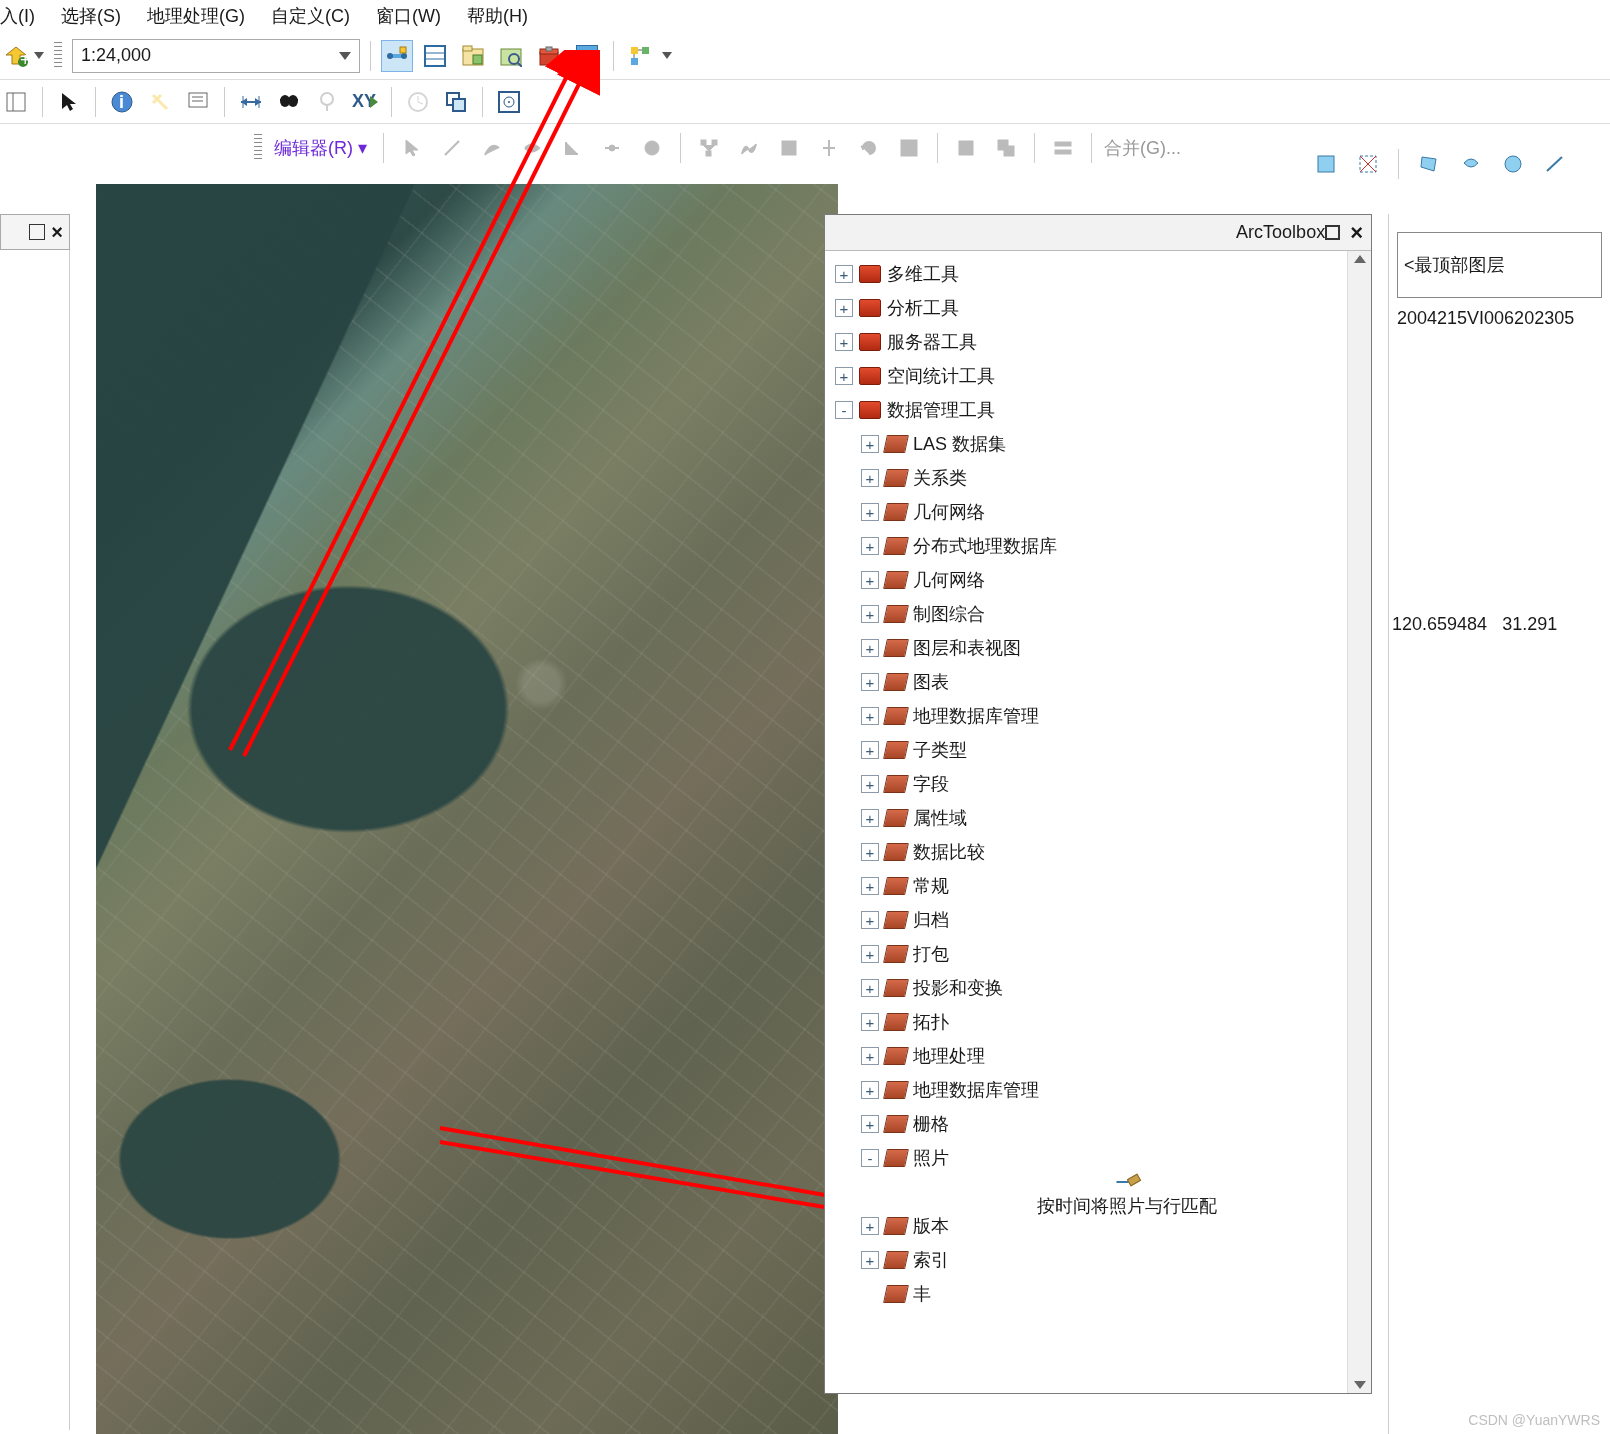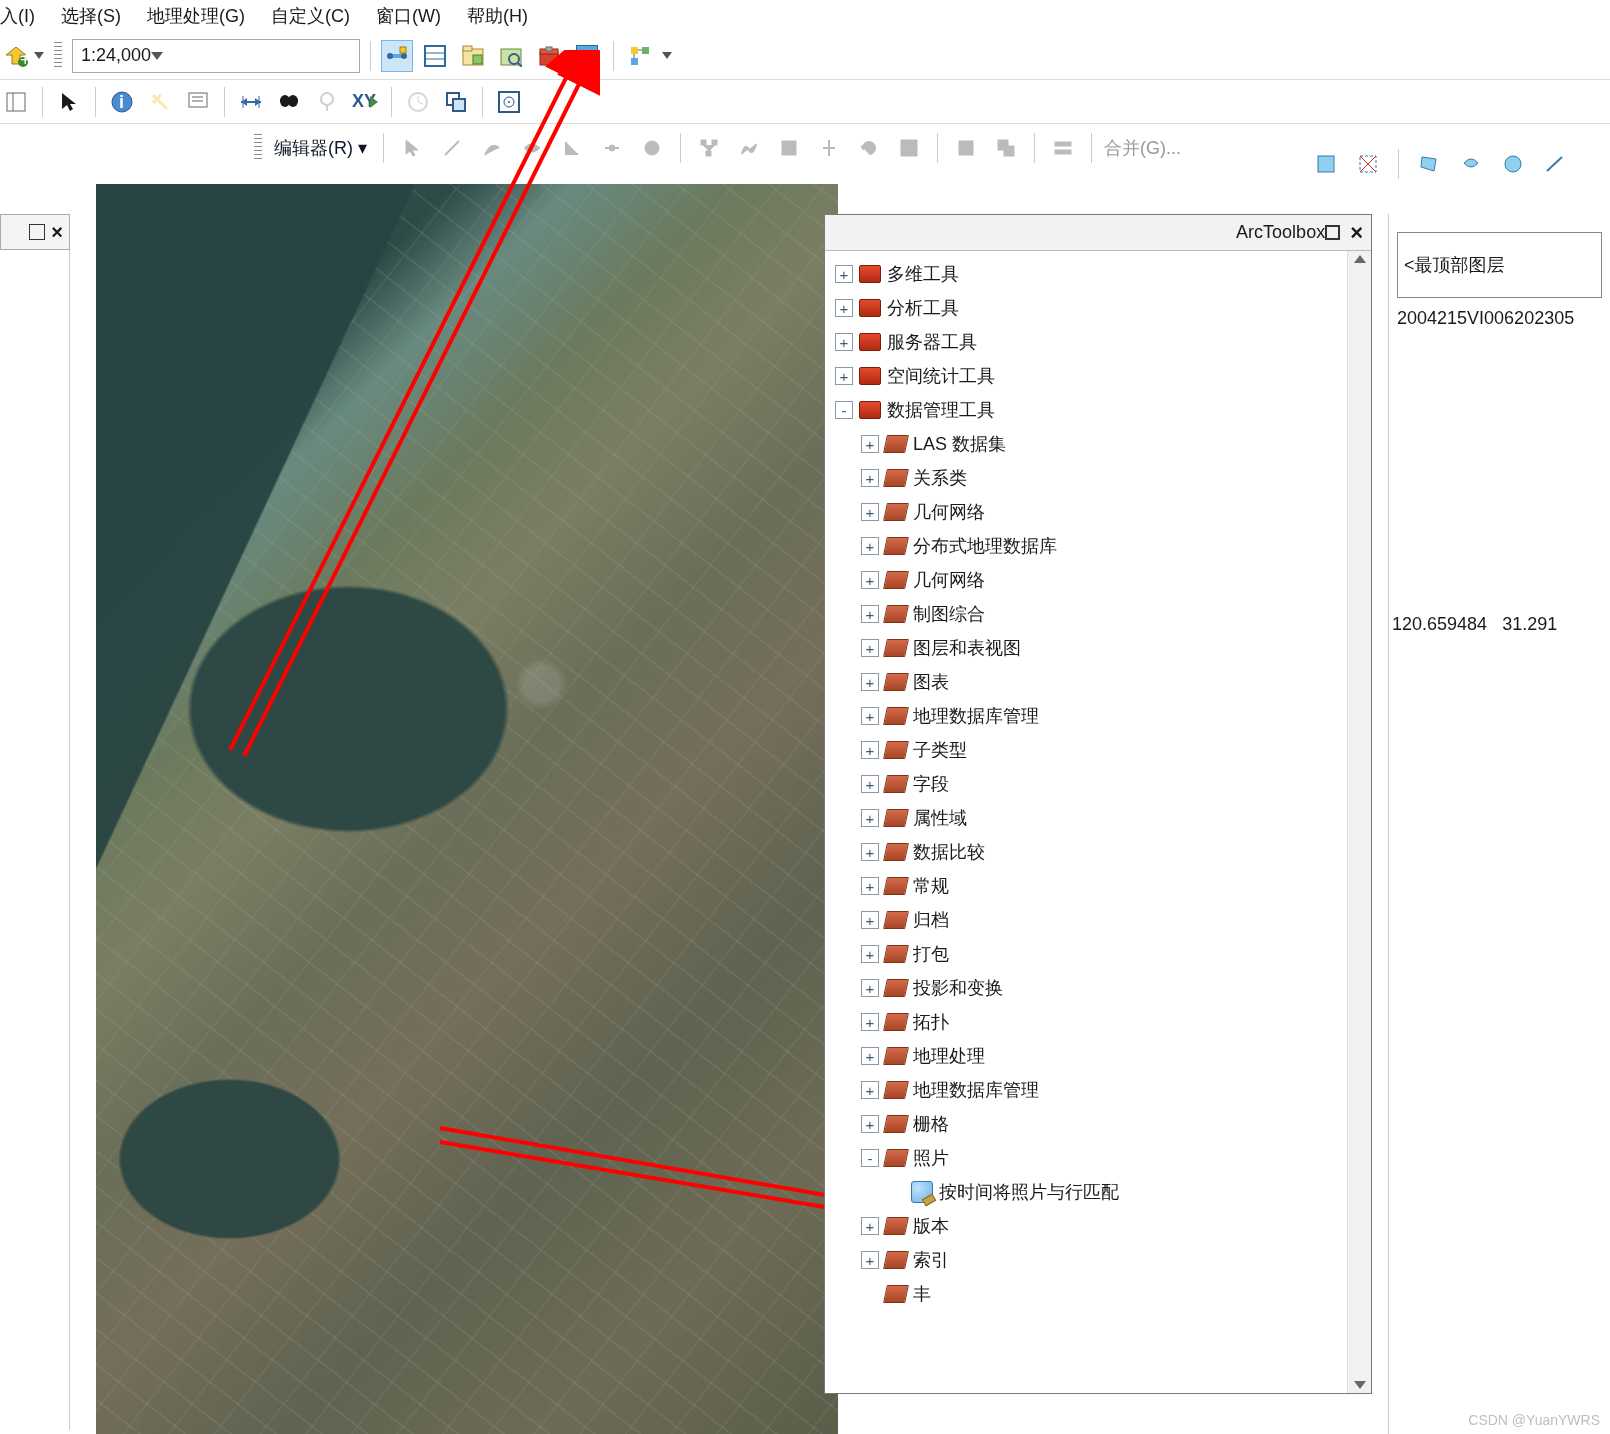--- a/index.html
+++ b/index.html
@@ -2,26 +2,26 @@
 <html><head>
 <meta charset="utf-8">
 <style>
 *{box-sizing:border-box;margin:0;padding:0;font-family:"Microsoft YaHei",Arial,sans-serif;font-size:18px;color:#1a1a1a}
 body{background:#fff;width:1610px;height:1434px;overflow:hidden;position:relative}
 .menubar{display:flex;gap:26px;padding:4px 0 10px 0;height:36px}
 .menubar span{white-space:nowrap}
 .toolbar1{display:flex;align-items:center;height:44px;gap:6px;border-bottom:1px solid #ddd;padding-bottom:4px}
 .tbtn{width:32px;height:32px;display:flex;align-items:center;justify-content:center;border:1px solid transparent;background:#fff}
 .tbtn.sel{border-color:#7eb4ea;background:#cde6f7}
-.combo{width:288px;height:34px;border:1px solid #a9a9a9;display:flex;align-items:center;padding:0 8px;justify-content:flex-start;background:#fff}
+.combo{width:288px;height:34px;border:1px solid #a9a9a9;display:flex;align-items:center;padding:0 8px;justify-content:space-between;background:#fff}
 .combo .arr{border-left:6px solid transparent;border-right:6px solid transparent;border-top:8px solid #555}
 .toolbar2{display:flex;align-items:center;height:44px;gap:6px;border-bottom:1px solid #ddd;padding:2px 0}
 .toolbar3{display:flex;align-items:center;height:48px;gap:8px;padding:4px 0 4px 250px;color:#999}
 .toolbar3 .tbtn svg *{stroke:#bbb;fill:#bbb}
-.editlbl{color:#0f172a;padding-right:4px}
+.editlbl{color:#6d28d9;padding-right:4px}
 .left-pane{position:absolute;left:0;top:214px;width:70px;height:36px;background:#f4f4f4;border:1px solid #aaa;display:flex;align-items:center;justify-content:flex-end;gap:6px;padding-right:6px}
 .left-pane .sq{width:16px;height:16px;border:1px solid #333}
 .left-pane .x{font-size:20px;font-weight:bold}
 .left-body{position:absolute;left:0;top:250px;width:70px;height:1180px;border-right:1px solid #ccc;background:#fff}
 .map{position:absolute;left:96px;top:184px;width:742px;height:1250px;background:linear-gradient(135deg,#3a5f5a 0%,#2d4a47 18%,#688a7f 24%,#6b7a5e 32%,#7a7e63 40%,#6a6e58 50%,#746e5a 60%,#5f6350 72%,#6d6b55 85%,#5a5d49 100%)}
 .map::before{content:"";position:absolute;inset:0;background:
   linear-gradient(115deg,rgba(40,68,66,0.96) 0 24%,transparent 24.2%),
   radial-gradient(ellipse 260px 200px at 34% 42%,rgba(40,68,66,0.92) 0 60%,transparent 62%),
   radial-gradient(ellipse 180px 130px at 18% 78%,rgba(40,68,66,0.9) 0 60%,transparent 62%),
   radial-gradient(circle at 60% 40%,rgba(200,200,190,0.2) 0 2%,transparent 3%),
@@ -539,21 +539,21 @@
         <div class="tree-row" style="padding-left: 26px;">
           <div class="exp">+</div>
           <div class="ico-ts"></div>
           <span class="lbl">栅格</span>
         </div>
         <div class="tree-row" style="padding-left: 26px;">
           <div class="exp">-</div>
           <div class="ico-ts"></div>
           <span class="lbl">照片</span>
         </div>
-        <div class="tree-row" style="padding-left: 52px;">
+        <div class="tree-row" style="padding-left: 52px; flex-direction: column;">
           <div class="exp blank"></div>
           <div class="ico-tool"></div>
           <span class="lbl">按时间将照片与行匹配</span>
         </div>
         <div class="tree-row" style="padding-left: 26px;">
           <div class="exp">+</div>
           <div class="ico-ts"></div>
           <span class="lbl">版本</span>
         </div>
         <div class="tree-row" style="padding-left: 26px;">

